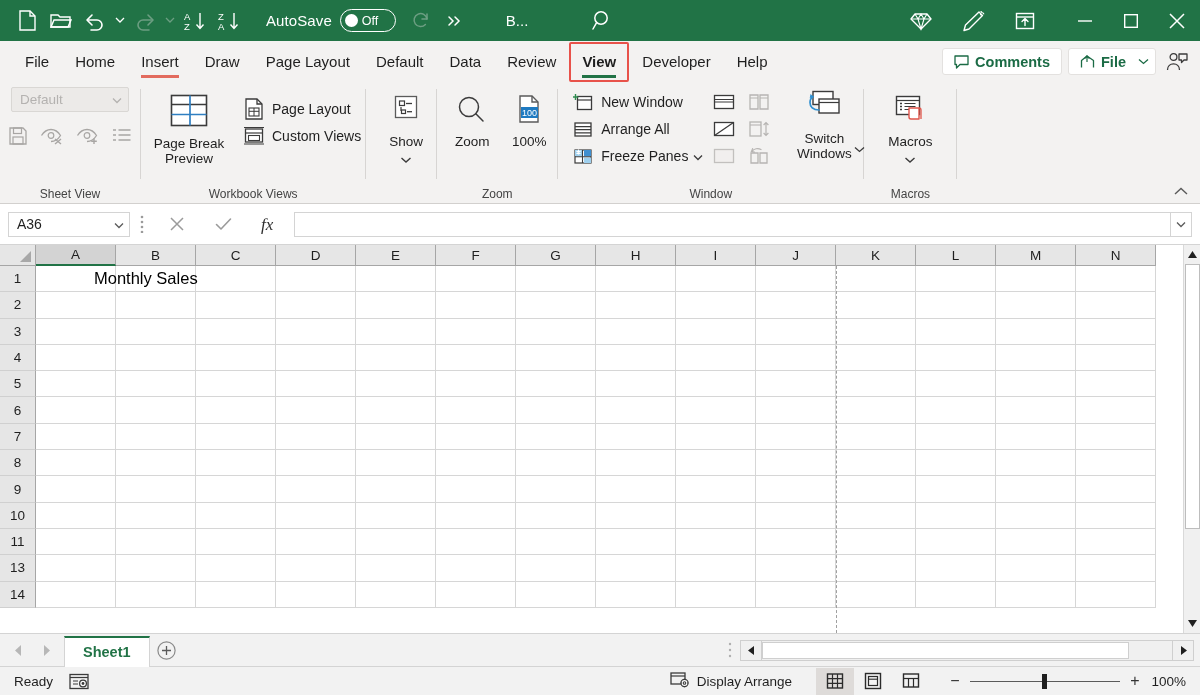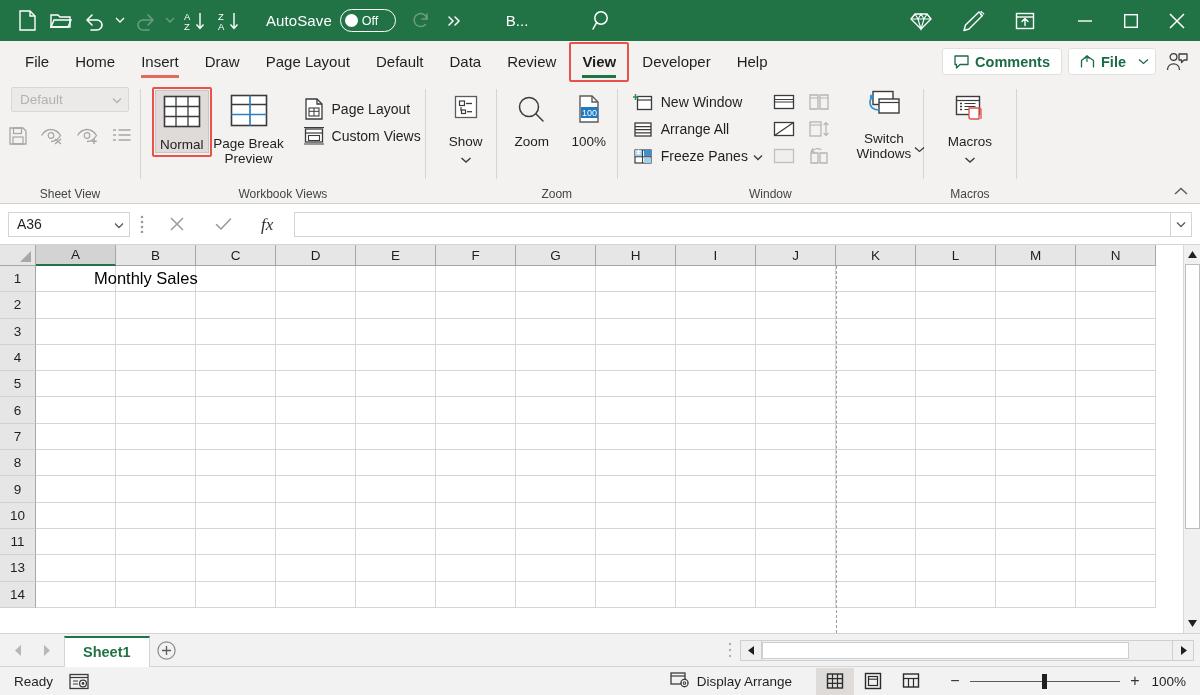--- a/index.html
+++ b/index.html
@@ -466,30 +466,20 @@
             </span>
           </div>
         </div>
       </div>
       <div class="grp-label">Sheet View</div>
     </div>
     <div class="grp-sep"></div>
 
     <div class="grp">
       <div class="grp-body" style="padding-left:8px; padding-top:8px">
-        <div class="bigbtn sel" style="margin-left:6px">
-          <span class="redbox"></span>
-          <span>
-            <svg width="40" height="34" viewBox="0 0 40 34">
-                <rect x="2.5" y="1.5" width="35" height="30" fill="#fff" stroke="#3b3b3b" stroke-width="1.6"></rect>
-                <path d="M14 1.5v30M26 1.5v30M2.5 11.5h35M2.5 21.5h35" stroke="#3b3b3b" stroke-width="1.3"></path>
-              </svg>
-          </span>
-          <span class="lbl">Normal</span>
-        </div>
         <div class="bigbtn" style="width:80px">
           <span>
             <svg width="40" height="34" viewBox="0 0 40 34">
                 <rect x="2.5" y="1.5" width="35" height="30" fill="#fff" stroke="#3b3b3b" stroke-width="1.6"></rect>
                 <path d="M2.5 10.5h35" stroke="#3b3b3b" stroke-width="1.3"></path>
                 <path d="M21 1.5v30M2.5 20.5h35" stroke="#2f7fc1" stroke-width="1.7"></path>
               </svg>
           </span>
           <span class="lbl">Page Break Preview</span>
         </div>

